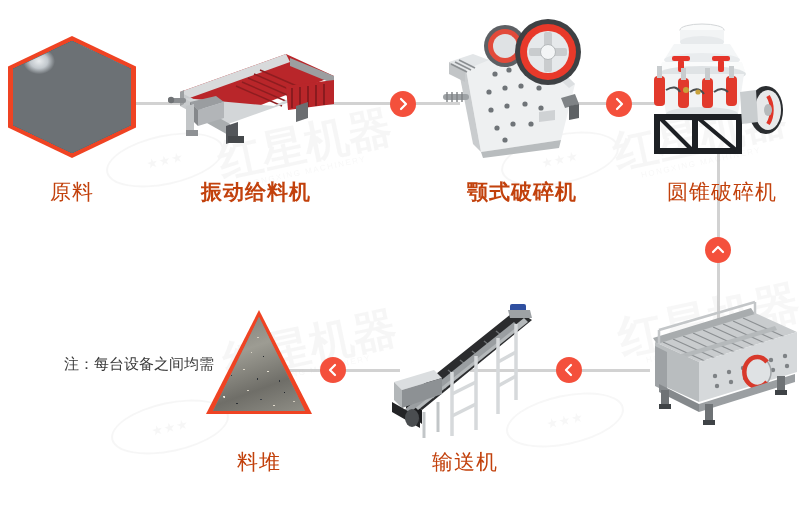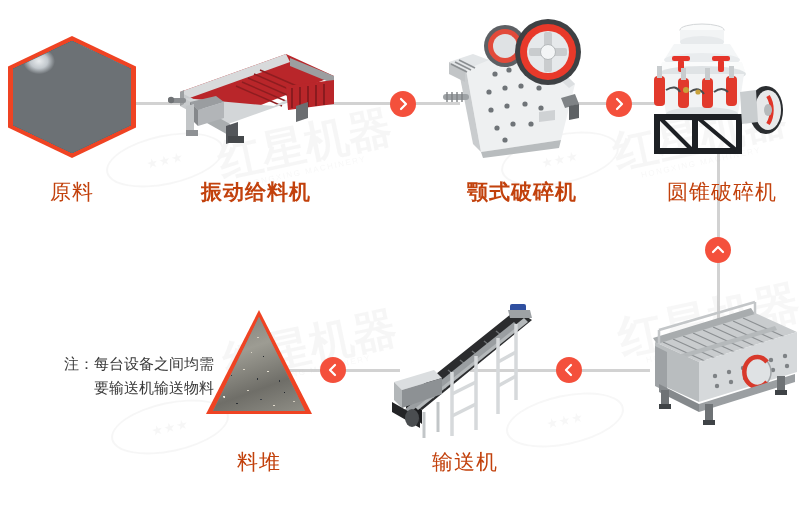--- a/index.html
+++ b/index.html
@@ -510,21 +510,20 @@
   <div class="stage-label" style="left:380px; top:448px; width:170px;">输送机</div>
 
   <div class="tri-wrap">
     <div class="tri-outer"></div>
     <div class="tri-inner"></div>
   </div>
   <div class="stage-label" style="left:198px; top:448px; width:122px;">料堆</div>
 
   <div class="note">
     <div>注：每台设备之间均需</div>
-    <div>要输送机输送物料</div>
   </div>
 
   <div class="arrow-node" style="left:390px; top:91px;">
     <span>
       <svg width="14" height="14" viewBox="0 0 14 14">
         <polyline points="5,2 10,7 5,12" fill="none" stroke="#ffffff" stroke-width="2.2" stroke-linecap="round" stroke-linejoin="round"></polyline>
       </svg>
     </span>
   </div>
 

